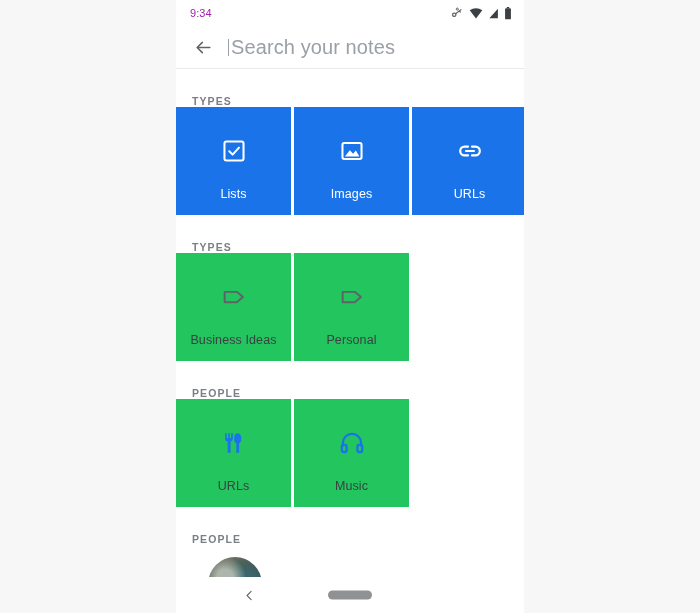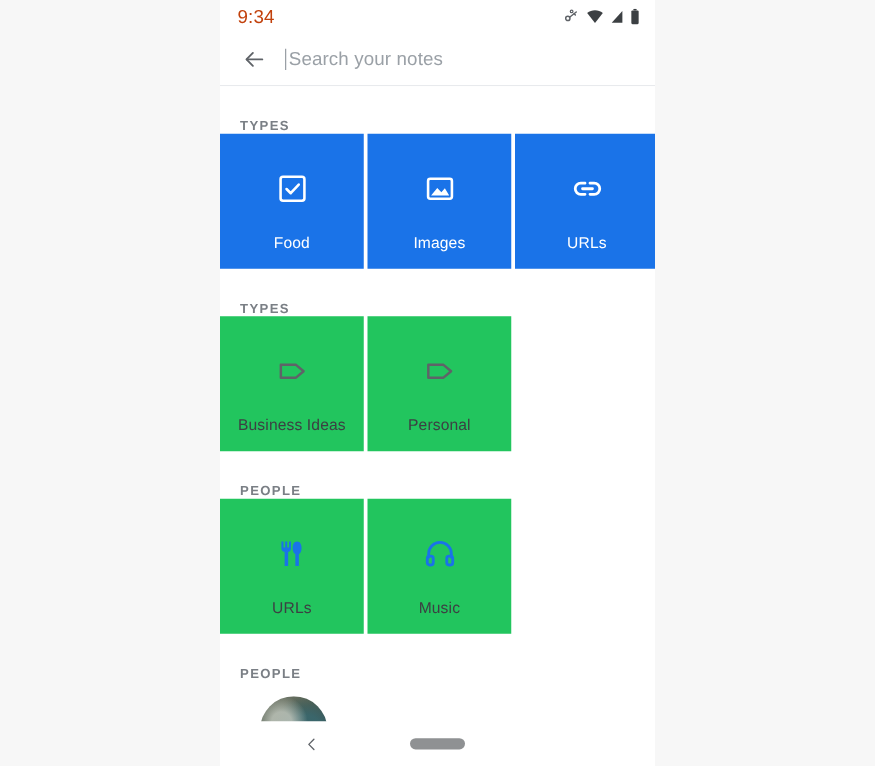--- a/index.html
+++ b/index.html
@@ -34,22 +34,22 @@
   
   .status-bar {
     height: 26px;
     display: flex;
     align-items: center;
     justify-content: space-between;
     padding: 0 12px 0 14px;
     background: #ffffff;
   }
   .status-time {
-    font-size: 15px;
-    color: #c2410c;
+    font-size: 11px;
+    color: #a21caf;
     letter-spacing: .1px;
     line-height: 1;
   }
   .status-icons {
     display: flex;
     align-items: center;
     gap: 5px;
   }
   .status-icons svg { display: block; }
 
@@ -78,21 +78,21 @@
     height: 26px;
     cursor: text;
   }
   .caret {
     width: 1px;
     height: 17px;
     background: #9aa0a6;
     margin-right: 2px;
   }
   .search-placeholder {
-    font-size: 15px;
+    font-size: 20px;
     color: #9aa0a6;
     letter-spacing: .1px;
     white-space: nowrap;
   }
   .divider {
     height: 1px;
     background: #e8eaed;
     width: 100%;
   }
 
@@ -260,21 +260,21 @@
       <span>TYPES</span>
     </div>
     <div class="tile-row">
       <div class="tile blue">
         <div class="tile-icon">
           <svg width="26" height="26" viewBox="0 0 24 24" fill="none" stroke="#ffffff" stroke-width="1.9" stroke-linecap="round" stroke-linejoin="round">
             <rect x="3.2" y="3.2" width="17.6" height="17.6" rx="1.8"></rect>
             <path d="M7.6 12.2 L10.7 15.3 L16.6 8.9"></path>
           </svg>
         </div>
-        <div class="tile-label">Food</div>
+        <div class="tile-label">Lists</div>
       </div>
       <div class="tile blue">
         <div class="tile-icon">
           <svg width="26" height="26" viewBox="0 0 24 24" fill="none" stroke="#ffffff" stroke-width="1.9" stroke-linejoin="round">
             <rect x="3.2" y="4.6" width="17.6" height="14.8" rx="1.6"></rect>
             <path d="M5.4 17 L10 11.4 L13 14.6 L15.6 11.6 L18.8 17 Z" fill="#ffffff" stroke="none"></path>
           </svg>
         </div>
         <div class="tile-label">Images</div>
       </div>

